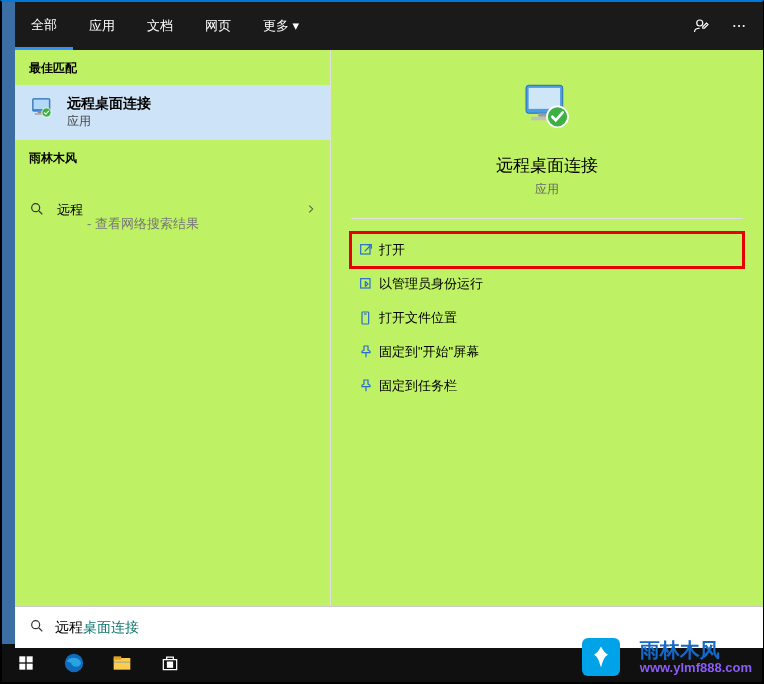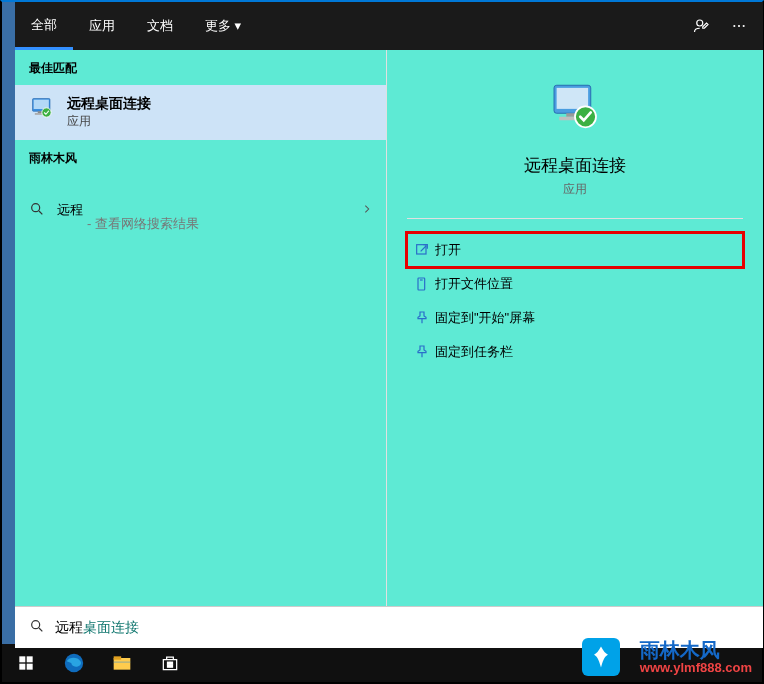--- a/index.html
+++ b/index.html
@@ -30,21 +30,21 @@
       height: 650px;
       background: #3a6ea5;
       z-index: 1;
     }
     .search-panel {
       position: absolute;
       left: 13px;
       top: 0;
       width: 748px;
       height: 604px;
-      background: #5eead4;
+      background: #bef264;
     }
     .tabs-bar {
       background: #1a1a1a;
       height: 48px;
       display: flex;
       align-items: center;
       color: #fff;
     }
     .tab {
       padding: 0 16px;
@@ -68,21 +68,21 @@
       cursor: pointer;
       display: flex;
       align-items: center;
       color: #fff;
     }
     .content-area {
       display: flex;
       height: calc(100% - 48px);
     }
     .left-col {
-      width: 372px;
+      width: 316px;
       border-right: 1px solid #e0e0e0;
       display: flex;
       flex-direction: column;
     }
     .section-header {
       font-size: 12px;
       font-weight: 600;
       padding: 10px 14px 8px;
       color: #000;
     }
@@ -249,39 +249,42 @@
     }
     .wm-cn {
       font-size: 20px;
       font-weight: 700;
       color: #1468c7;
       line-height: 1;
     }
     .wm-en {
       font-size: 13px;
       font-weight: 700;
-      color: #ef4444;
+      color: #8b5cf6;
     }
   </style>
 </head>
 <body>
 
 <div class="wrapper">
   <div class="desktop-strip"></div>
 
   <div class="search-panel">
     <div class="tabs-bar">
       <div class="tab active">
           <span>全部</span>
         </div>
       <div class="tab">
           <span>应用</span>
         </div>
       <div class="tab">
           <span>文档</span>
+        </div>
+      <div class="tab">
+          <span>网页</span>
         </div>
       <div class="tab">
           <span>更多 ▾</span>
         </div>
       <div class="tabs-right">
         <span class="icon">
           <svg width="18" height="18" viewBox="0 0 24 24" fill="none" stroke="#fff" stroke-width="1.6">
             <circle cx="9" cy="8" r="4"></circle>
               <path d="M2 20c0-3 3-5 7-5"></path>
             <path d="M15 15l5-5-2-2-5 5v2h2z"></path>
@@ -357,20 +360,29 @@
               <svg width="16" height="16" viewBox="0 0 24 24" fill="none" stroke="#2a6dc9" stroke-width="1.8">
                   <rect x="4" y="4" width="14" height="14"></rect>
                   <path d="M10 14l8-8M14 4h6v6"></path>
                 </svg>
             </span>
             <span>打开</span>
           </div>
           <div class="action">
             <span class="aicon">
               <svg width="16" height="16" viewBox="0 0 24 24" fill="none" stroke="#2a6dc9" stroke-width="1.8">
+                  <rect x="4" y="4" width="14" height="14"></rect>
+                  <path d="M11 8v8M11 8l4 4-4 4" fill="none"></path>
+                </svg>
+            </span>
+            <span>以管理员身份运行</span>
+          </div>
+          <div class="action">
+            <span class="aicon">
+              <svg width="16" height="16" viewBox="0 0 24 24" fill="none" stroke="#2a6dc9" stroke-width="1.8">
                   <rect x="6" y="3" width="10" height="18" rx="1"></rect>
                   <path d="M9 6h4"></path>
                 </svg>
             </span>
             <span>打开文件位置</span>
           </div>
           <div class="action">
             <span class="aicon">
               <svg width="16" height="16" viewBox="0 0 24 24" fill="none" stroke="#2a6dc9" stroke-width="1.8">
                   <path d="M9 3h6v6l3 2v2H6v-2l3-2V3zM12 13v7"></path>

